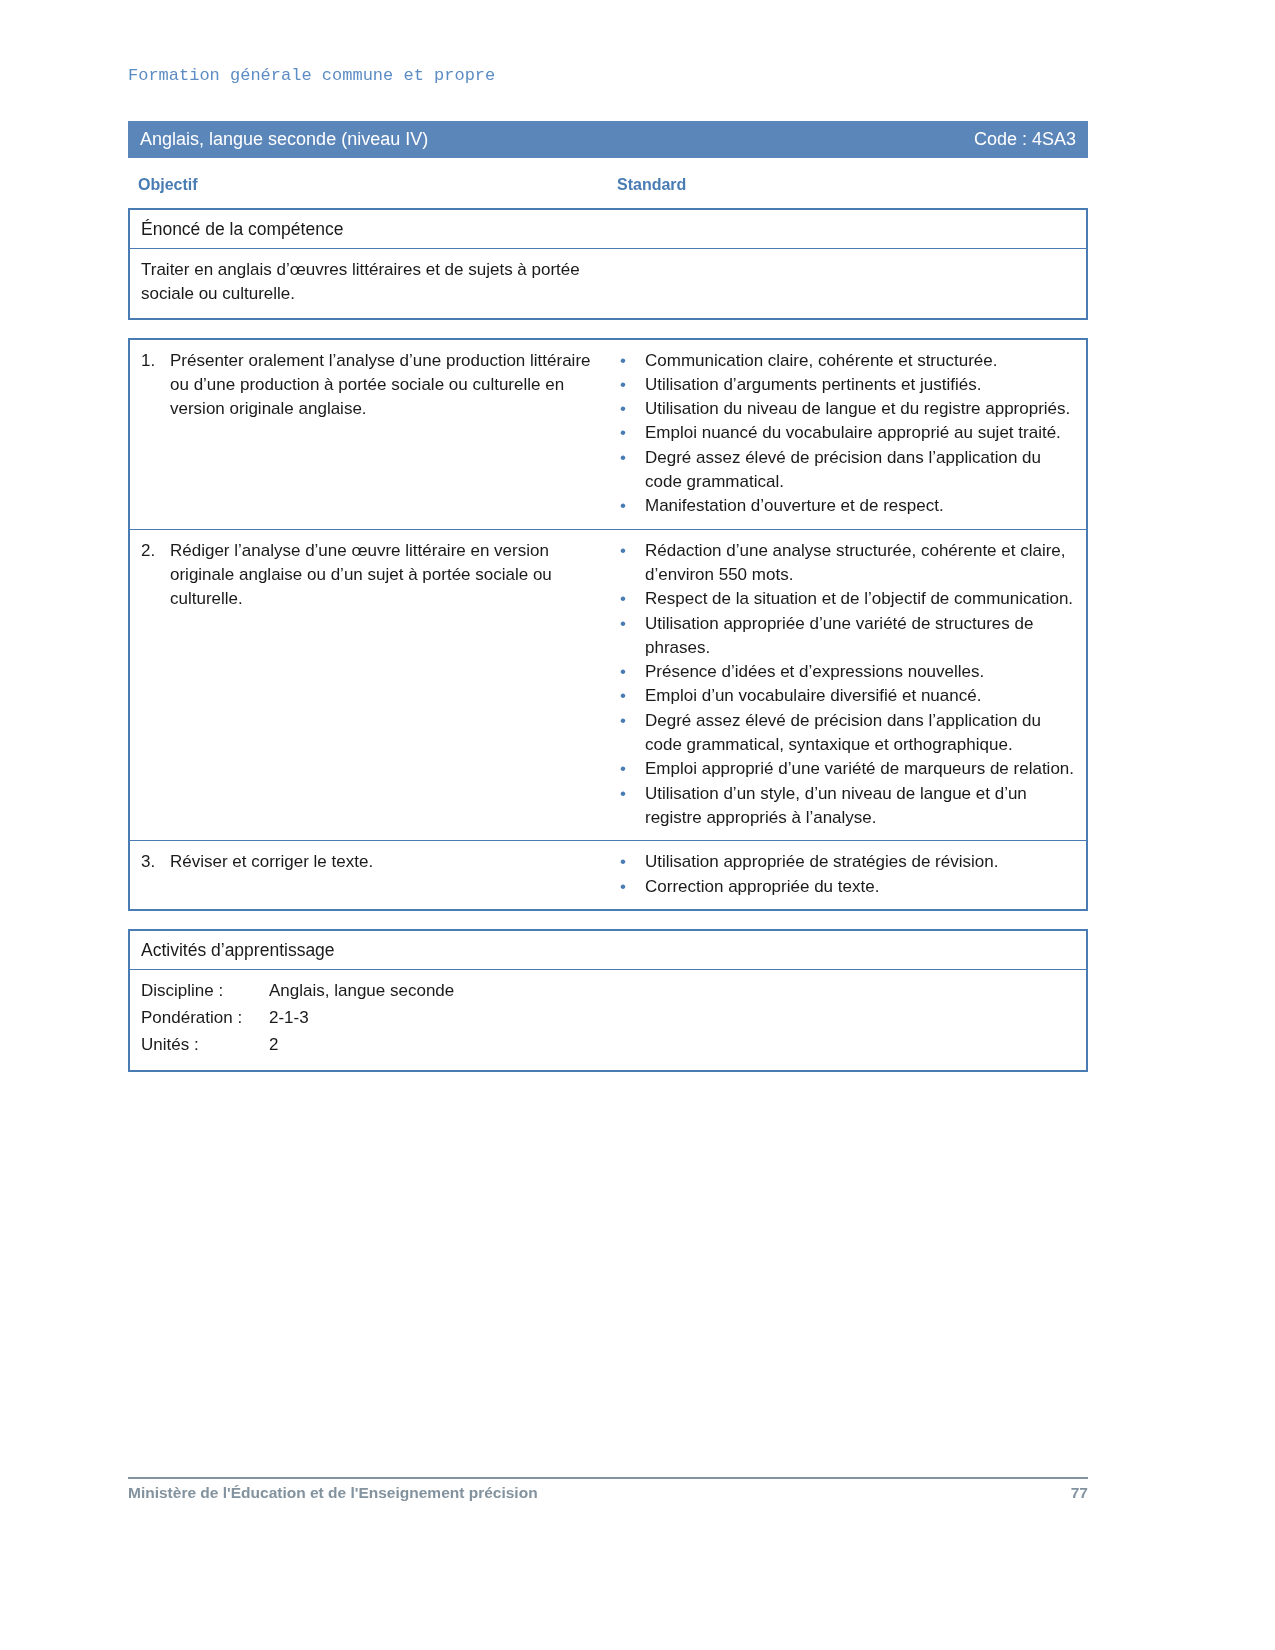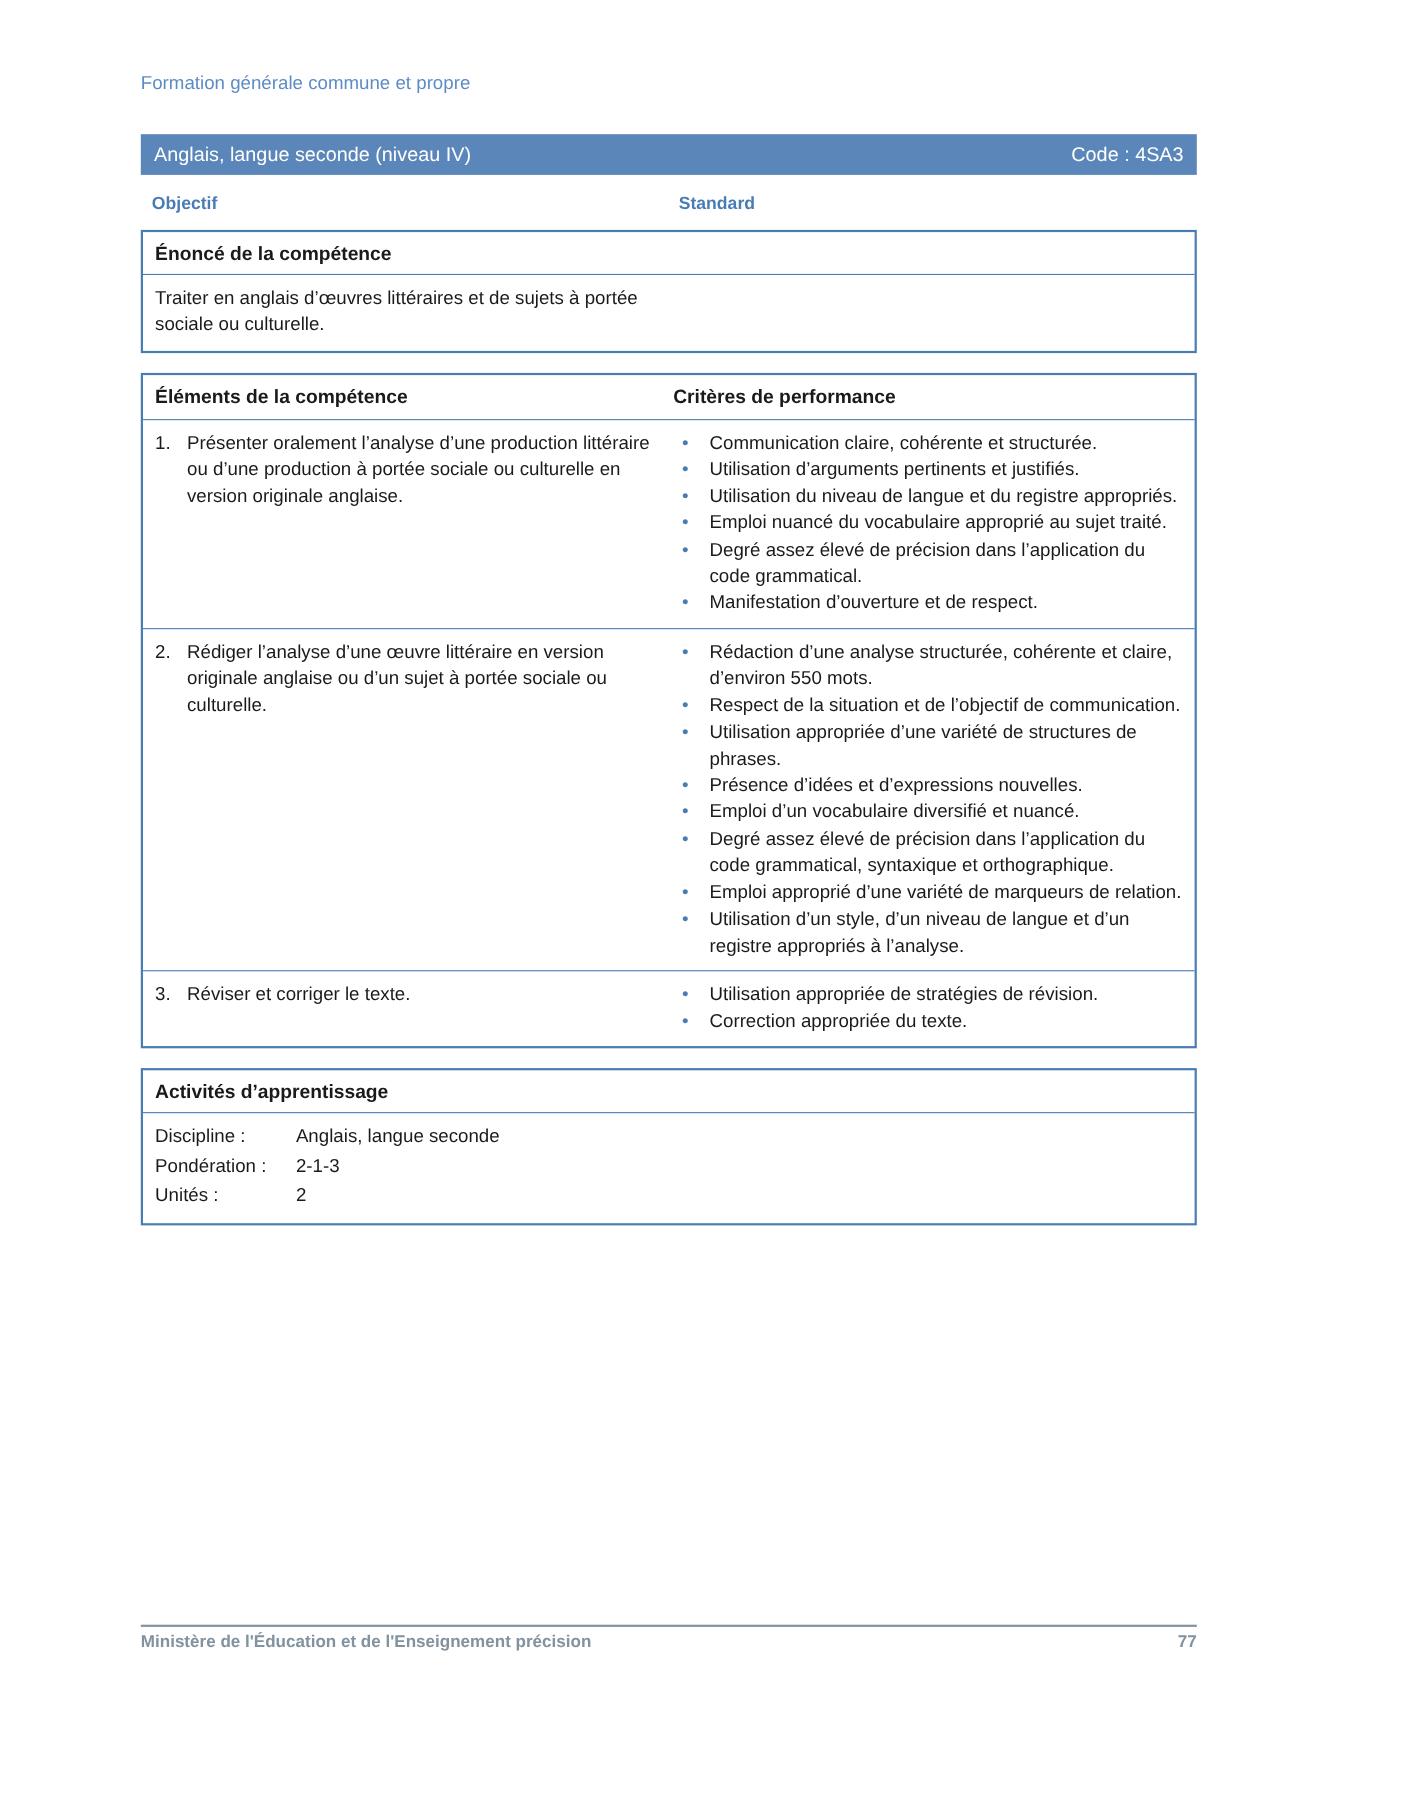--- a/index.html
+++ b/index.html
@@ -12,20 +12,21 @@
     color: #1a1a1a;
     position: relative;
     overflow: hidden;
   }
   .page { padding: 66px 187px 0 128px; }
 
   .breadcrumb {
     color: var(--breadcrumb, #5c8cc4);
     font-size: 17px;
     margin-bottom: 36px;
+    font-family: Liberation Mono, monospace;
   }
 
   .title-bar {
     background: var(--bar_bg, #5b86ba);
     color: var(--bar_text, #ffffff);
     height: 37px;
     display: flex;
     justify-content: space-between;
     align-items: center;
     padding: 0 12px;
@@ -35,21 +36,21 @@
   .col-headings { display: flex; margin: 18px 0 14px; }
   .col-headings .objectif { width: 489px; padding-left: 10px; }
   .col-headings div {
     font-weight: bold;
     font-size: 16px;
     color: var(--accent, #4a7cb4);
   }
 
   .box { border: 2px solid var(--accent, #4a7cb4); margin-bottom: 18px; background: #fff; }
   .box-header {
-    font-weight: bold;
+    font-weight: normal;
     padding: 9px 11px 8px;
     border-bottom: 1px solid var(--accent, #4a7cb4);
     font-size: 17.5px;
   }
   .box-body { padding: 9px 11px 11px; }
   .enonce-text { max-width: 470px; line-height: 1.43; }
 
   .comp-row {
     display: grid;
     grid-template-columns: 472px 1fr;
@@ -118,24 +119,20 @@
 
   <div class="box">
     <div class="box-header">Énoncé de la compétence</div>
     <div class="box-body">
       <p class="enonce-text">Traiter en anglais d’œuvres littéraires et de sujets à portée sociale ou culturelle.</p>
     </div>
   </div>
 
   <div class="box">
 
-    <div class="comp-row comp-head">
-      <div class="cell left">Éléments de la compétence</div>
-      <div class="cell right">Critères de performance</div>
-    </div>
 
     <div class="comp-row">
       <div class="cell left">
         <div class="numbered">
           <span class="num">1.</span>
           <span class="txt">Présenter oralement l’analyse d’une production littéraire ou d’une production à portée sociale ou culturelle en version originale anglaise.</span>
         </div>
       </div>
       <div class="cell right">
         <ul class="criteria">

